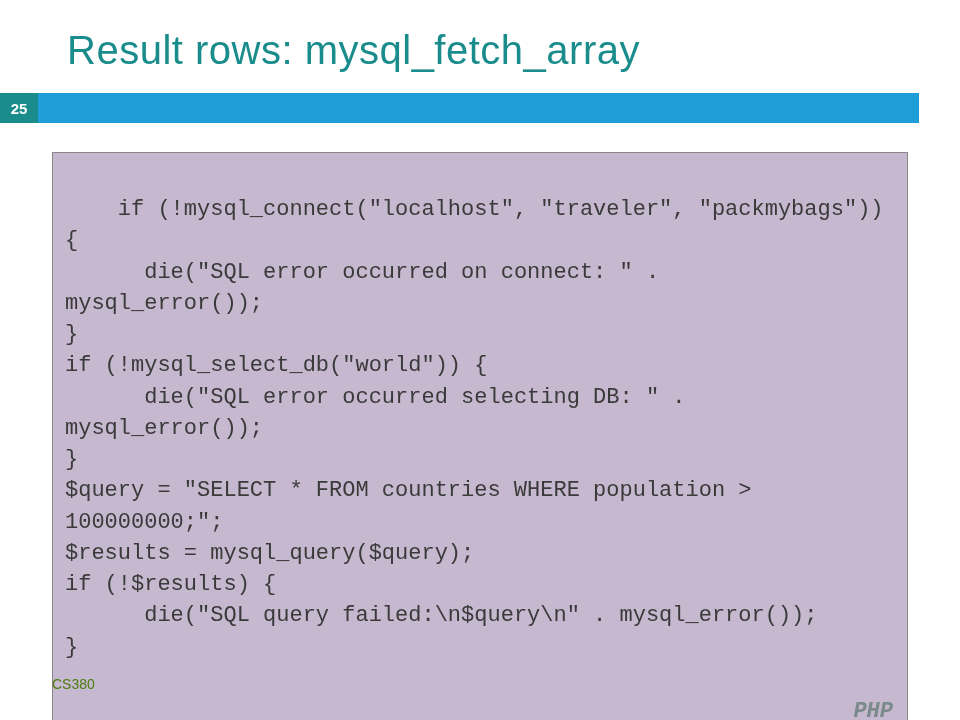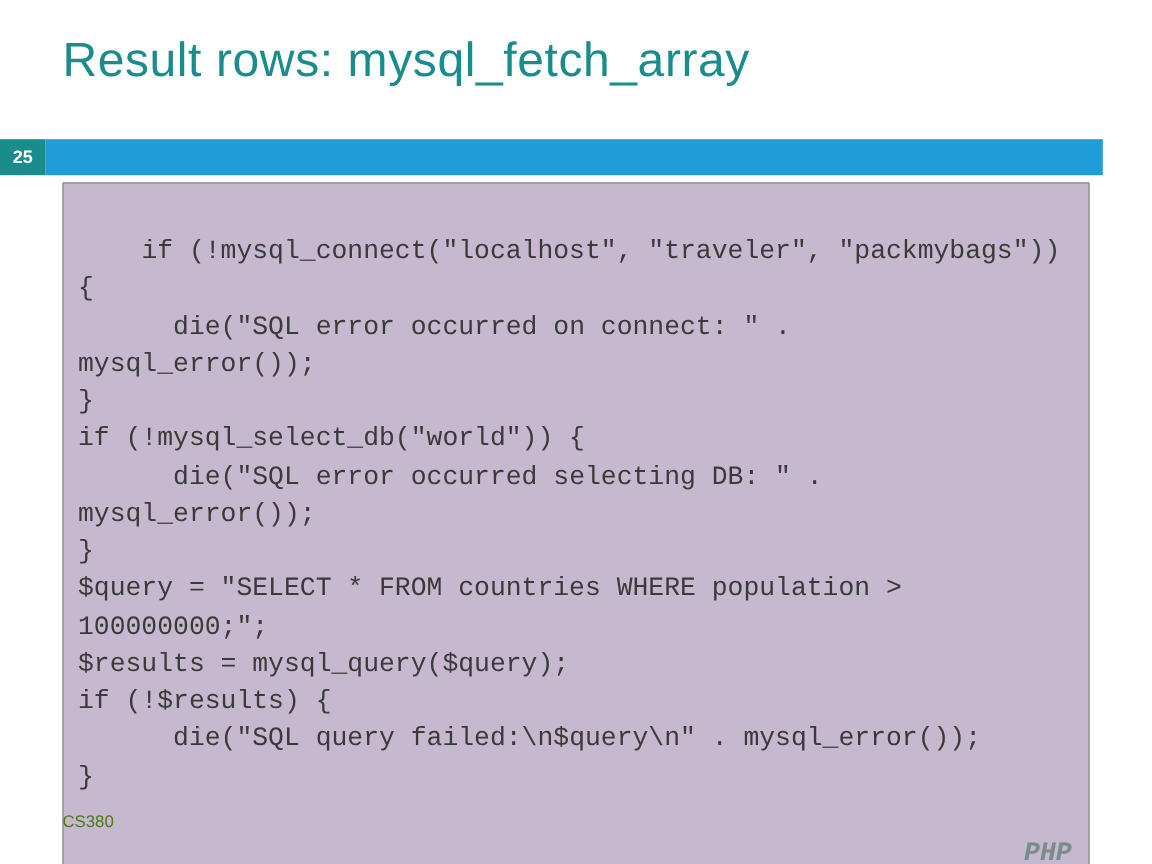--- a/index.html
+++ b/index.html
@@ -6,34 +6,34 @@
   html, body { width: 960px; height: 720px; overflow: hidden; }
   body {
     background: #ffffff;
     font-family: "Segoe UI", "Trebuchet MS", Arial, sans-serif;
     position: relative;
   }
   .slide {
     width: 919px;
     height: 720px;
     position: relative;
-    padding: 28px 52px 0 52px;
+    padding: 28px 52px 0 67px;
   }
   .title {
     font-size: 40px;
     font-weight: 400;
     color: #1a8c8c;
     letter-spacing: 0.5px;
     margin-bottom: 18px;
     font-family: "Century Gothic", "Segoe UI", Arial, sans-serif;
   }
   .badge-row {
     position: absolute;
     left: 0;
-    top: 116px;
+    top: 93px;
     width: 100%;
     height: 30px;
   }
   .badge {
     position: absolute;
     left: 0;
     top: 0;
     width: 38px;
     height: 30px;
     background: #1a8c8c;

